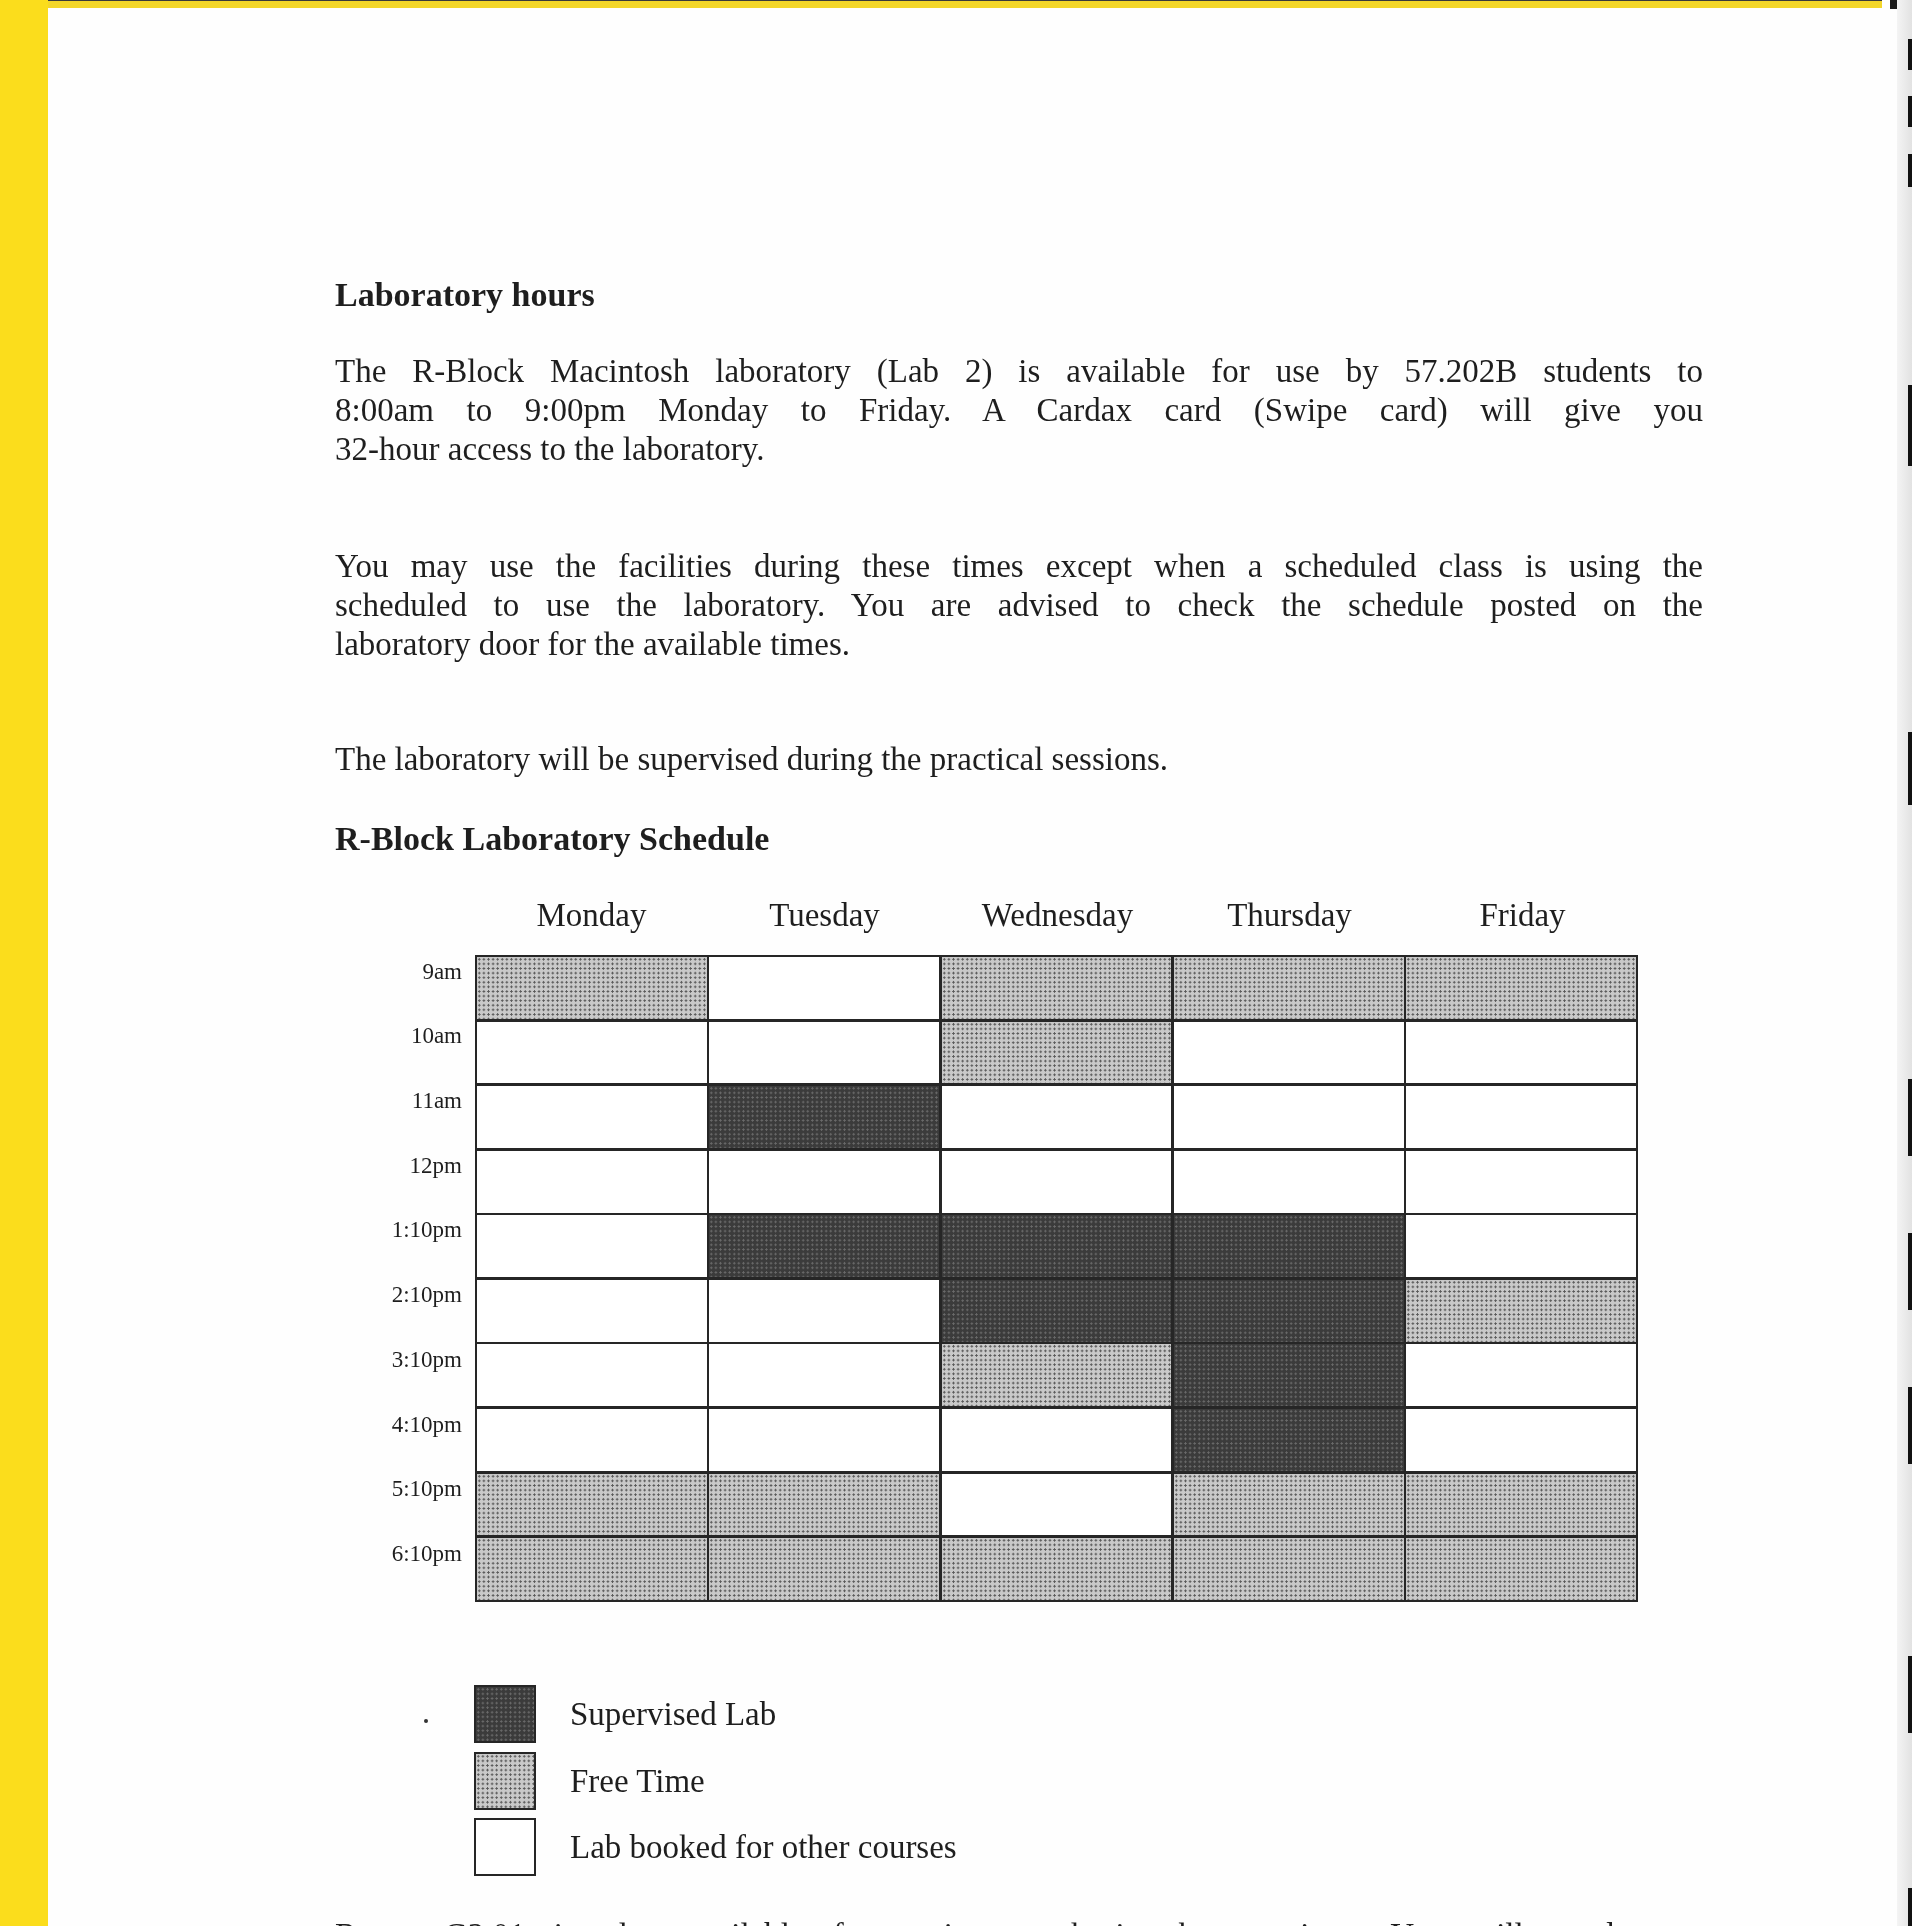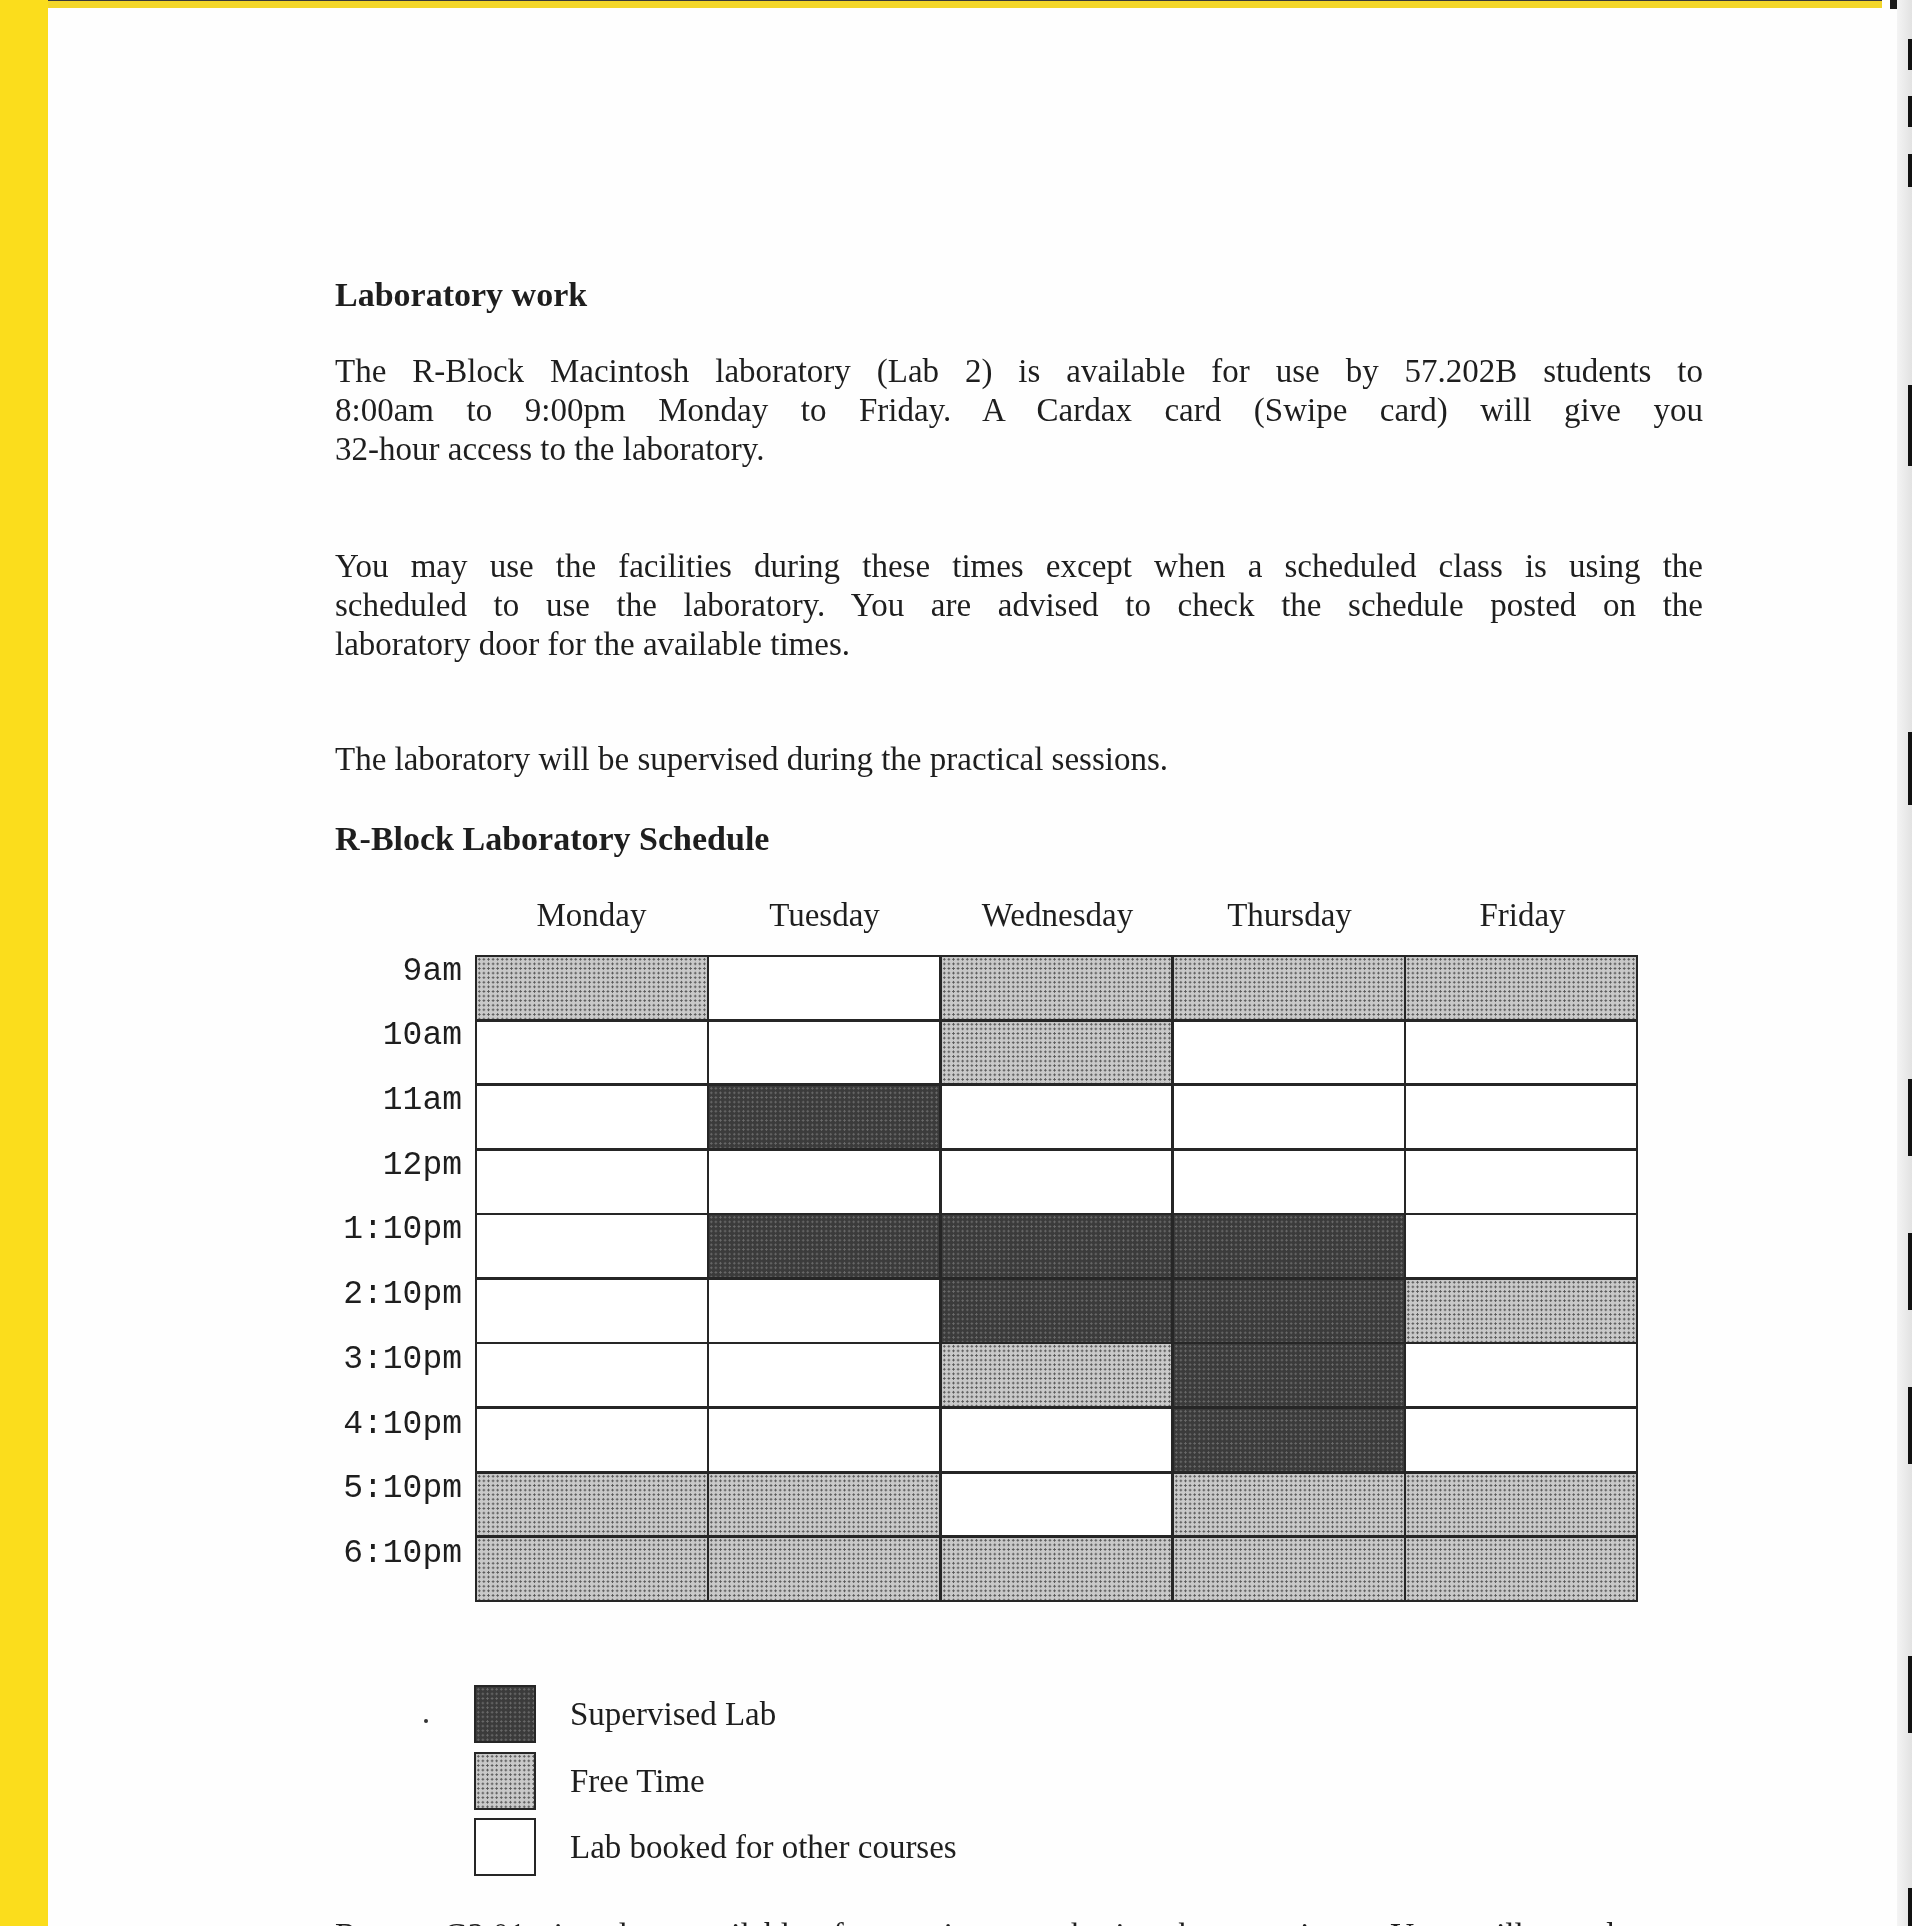--- a/index.html
+++ b/index.html
@@ -43,21 +43,21 @@
 
   .schedule {
     position: absolute; left: 0; top: 0; width: 1912px; height: 2704px; pointer-events: none;
   }
   .day-header {
     position: absolute; top: 896px; width: 233px; text-align: center;
     font-size: 33px; line-height: 39px; pointer-events: auto;
   }
   .time-label {
     position: absolute; left: 300px; width: 162px; text-align: right;
-    font-size: 33px; line-height: 39px; pointer-events: auto; font-family: Liberation Mono, monospace;
+    font-size: 23px; line-height: 39px; pointer-events: auto;
   }
   .grid {
     position: absolute; left: 475px; top: 955px; width: 1163px; height: 647px;
     border: 2.7px solid #262626; box-sizing: border-box;
     display: grid; grid-template-columns: repeat(5, 1fr); grid-template-rows: repeat(10, 1fr);
     background: #262626; gap: 2.7px; pointer-events: auto;
   }
   .cell { box-sizing: border-box; }
   .cell.booked { background: #ffffff; }
   .cell.free {
@@ -92,21 +92,21 @@
 <div class="binding-mark" style="top:154px;height:33px"></div>
 <div class="binding-mark" style="top:385px;height:81px"></div>
 <div class="binding-mark" style="top:732px;height:73px"></div>
 <div class="binding-mark" style="top:1079px;height:77px"></div>
 <div class="binding-mark" style="top:1233px;height:77px"></div>
 <div class="binding-mark" style="top:1387px;height:77px"></div>
 <div class="binding-mark" style="top:1656px;height:77px"></div>
 <div class="binding-mark" style="top:1888px;height:77px"></div>
 
 <div class="content">
-  <div class="heading" style="top:275px">Laboratory work</div>
+  <div class="heading" style="top:275px">Laboratory hours</div>
 
   <div class="para" style="top:352px">
     <span class="line">The R-Block Macintosh laboratory (Lab 2) is available for use by 57.202B students to</span>
     <span class="line">8:00am to 9:00pm Monday to Friday.  A Cardax card (Swipe card) will give you</span>
     <span class="line last">32-hour access to the laboratory.</span>
   </div>
 
   <div class="para" style="top:547px">
     <span class="line">You may use the facilities during these times except when a scheduled class is using the</span>
     <span class="line">scheduled to use the laboratory.  You are advised to check the schedule posted on the</span>

